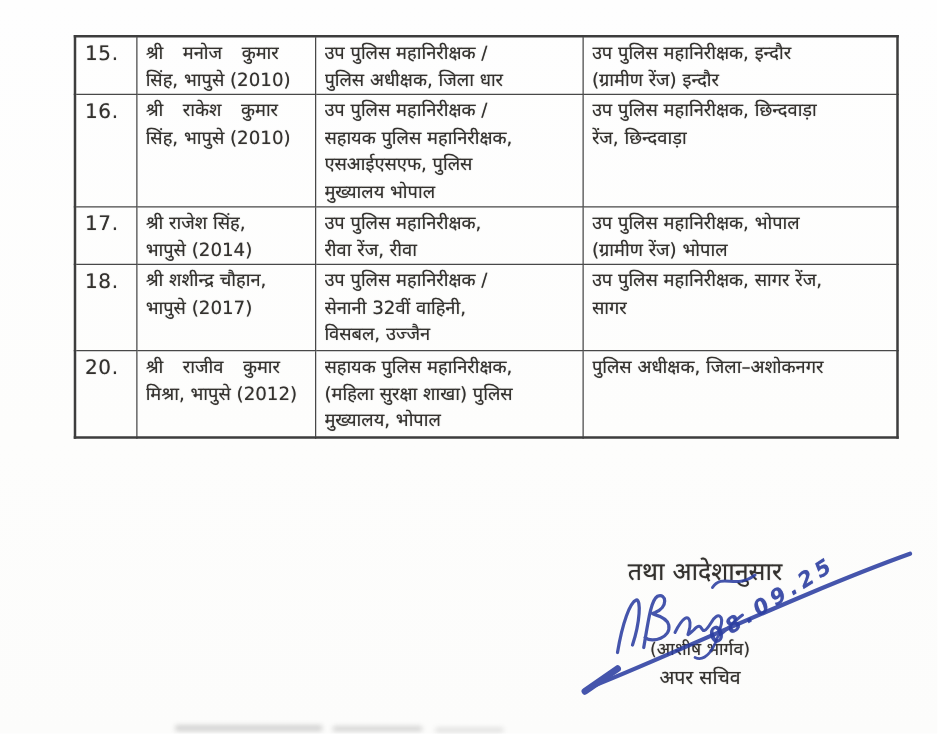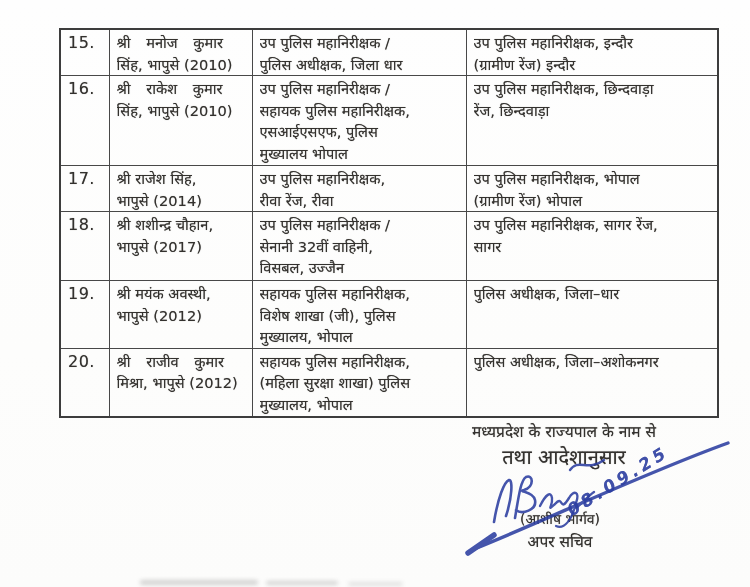--- a/index.html
+++ b/index.html
@@ -131,58 +131,40 @@
         <td>
             <div class="cell">उप पुलिस महानिरीक्षक /
 सेनानी 32वीं वाहिनी,
 विसबल, उज्जैन</div>
           </td>
         <td>
             <div class="cell">उप पुलिस महानिरीक्षक, सागर रेंज,
 सागर</div>
           </td>
       </tr>
-      <tr class="r4">
-        <td class="sl">
-            <div class="cell">19.</div>
-          </td>
-        <td>
-            <div class="cell">श्री मयंक अवस्थी,
-भापुसे (2012)</div>
-          </td>
-        <td>
-            <div class="cell">सहायक पुलिस महानिरीक्षक,
-विशेष शाखा (जी), पुलिस
-मुख्यालय, भोपाल</div>
-          </td>
-        <td>
-            <div class="cell">पुलिस अधीक्षक, जिला–धार</div>
-          </td>
-      </tr>
       <tr class="r5">
         <td class="sl">
             <div class="cell">20.</div>
           </td>
         <td>
             <div class="cell spread">श्री राजीव कुमार
 मिश्रा, भापुसे (2012)</div>
           </td>
         <td>
             <div class="cell">सहायक पुलिस महानिरीक्षक,
 (महिला सुरक्षा शाखा) पुलिस
 मुख्यालय, भोपाल</div>
           </td>
         <td>
             <div class="cell">पुलिस अधीक्षक, जिला–अशोकनगर</div>
           </td>
       </tr>
     </tbody>
   </table>
 
-  <div class="absline gov1">मध्यप्रदेश के राज्यपाल के नाम से</div>
   <div class="absline gov2">तथा आदेशानुसार</div>
 
   <svg class="sigsvg" width="300" height="120" viewBox="0 0 300 120">
     <g fill="none" stroke="#2c3ea1" stroke-linecap="round" opacity="0.88">
 
       <path d="M 22,113 C 90,86 190,38 276,7" stroke-width="3.4"></path>
 
       <path d="M 16,117 L 42,99" stroke-width="5.5"></path>
 
       <path d="M 42,86 C 46,62 52,46 57,44 C 61,43 60,62 54,80" stroke-width="2.6"></path>

